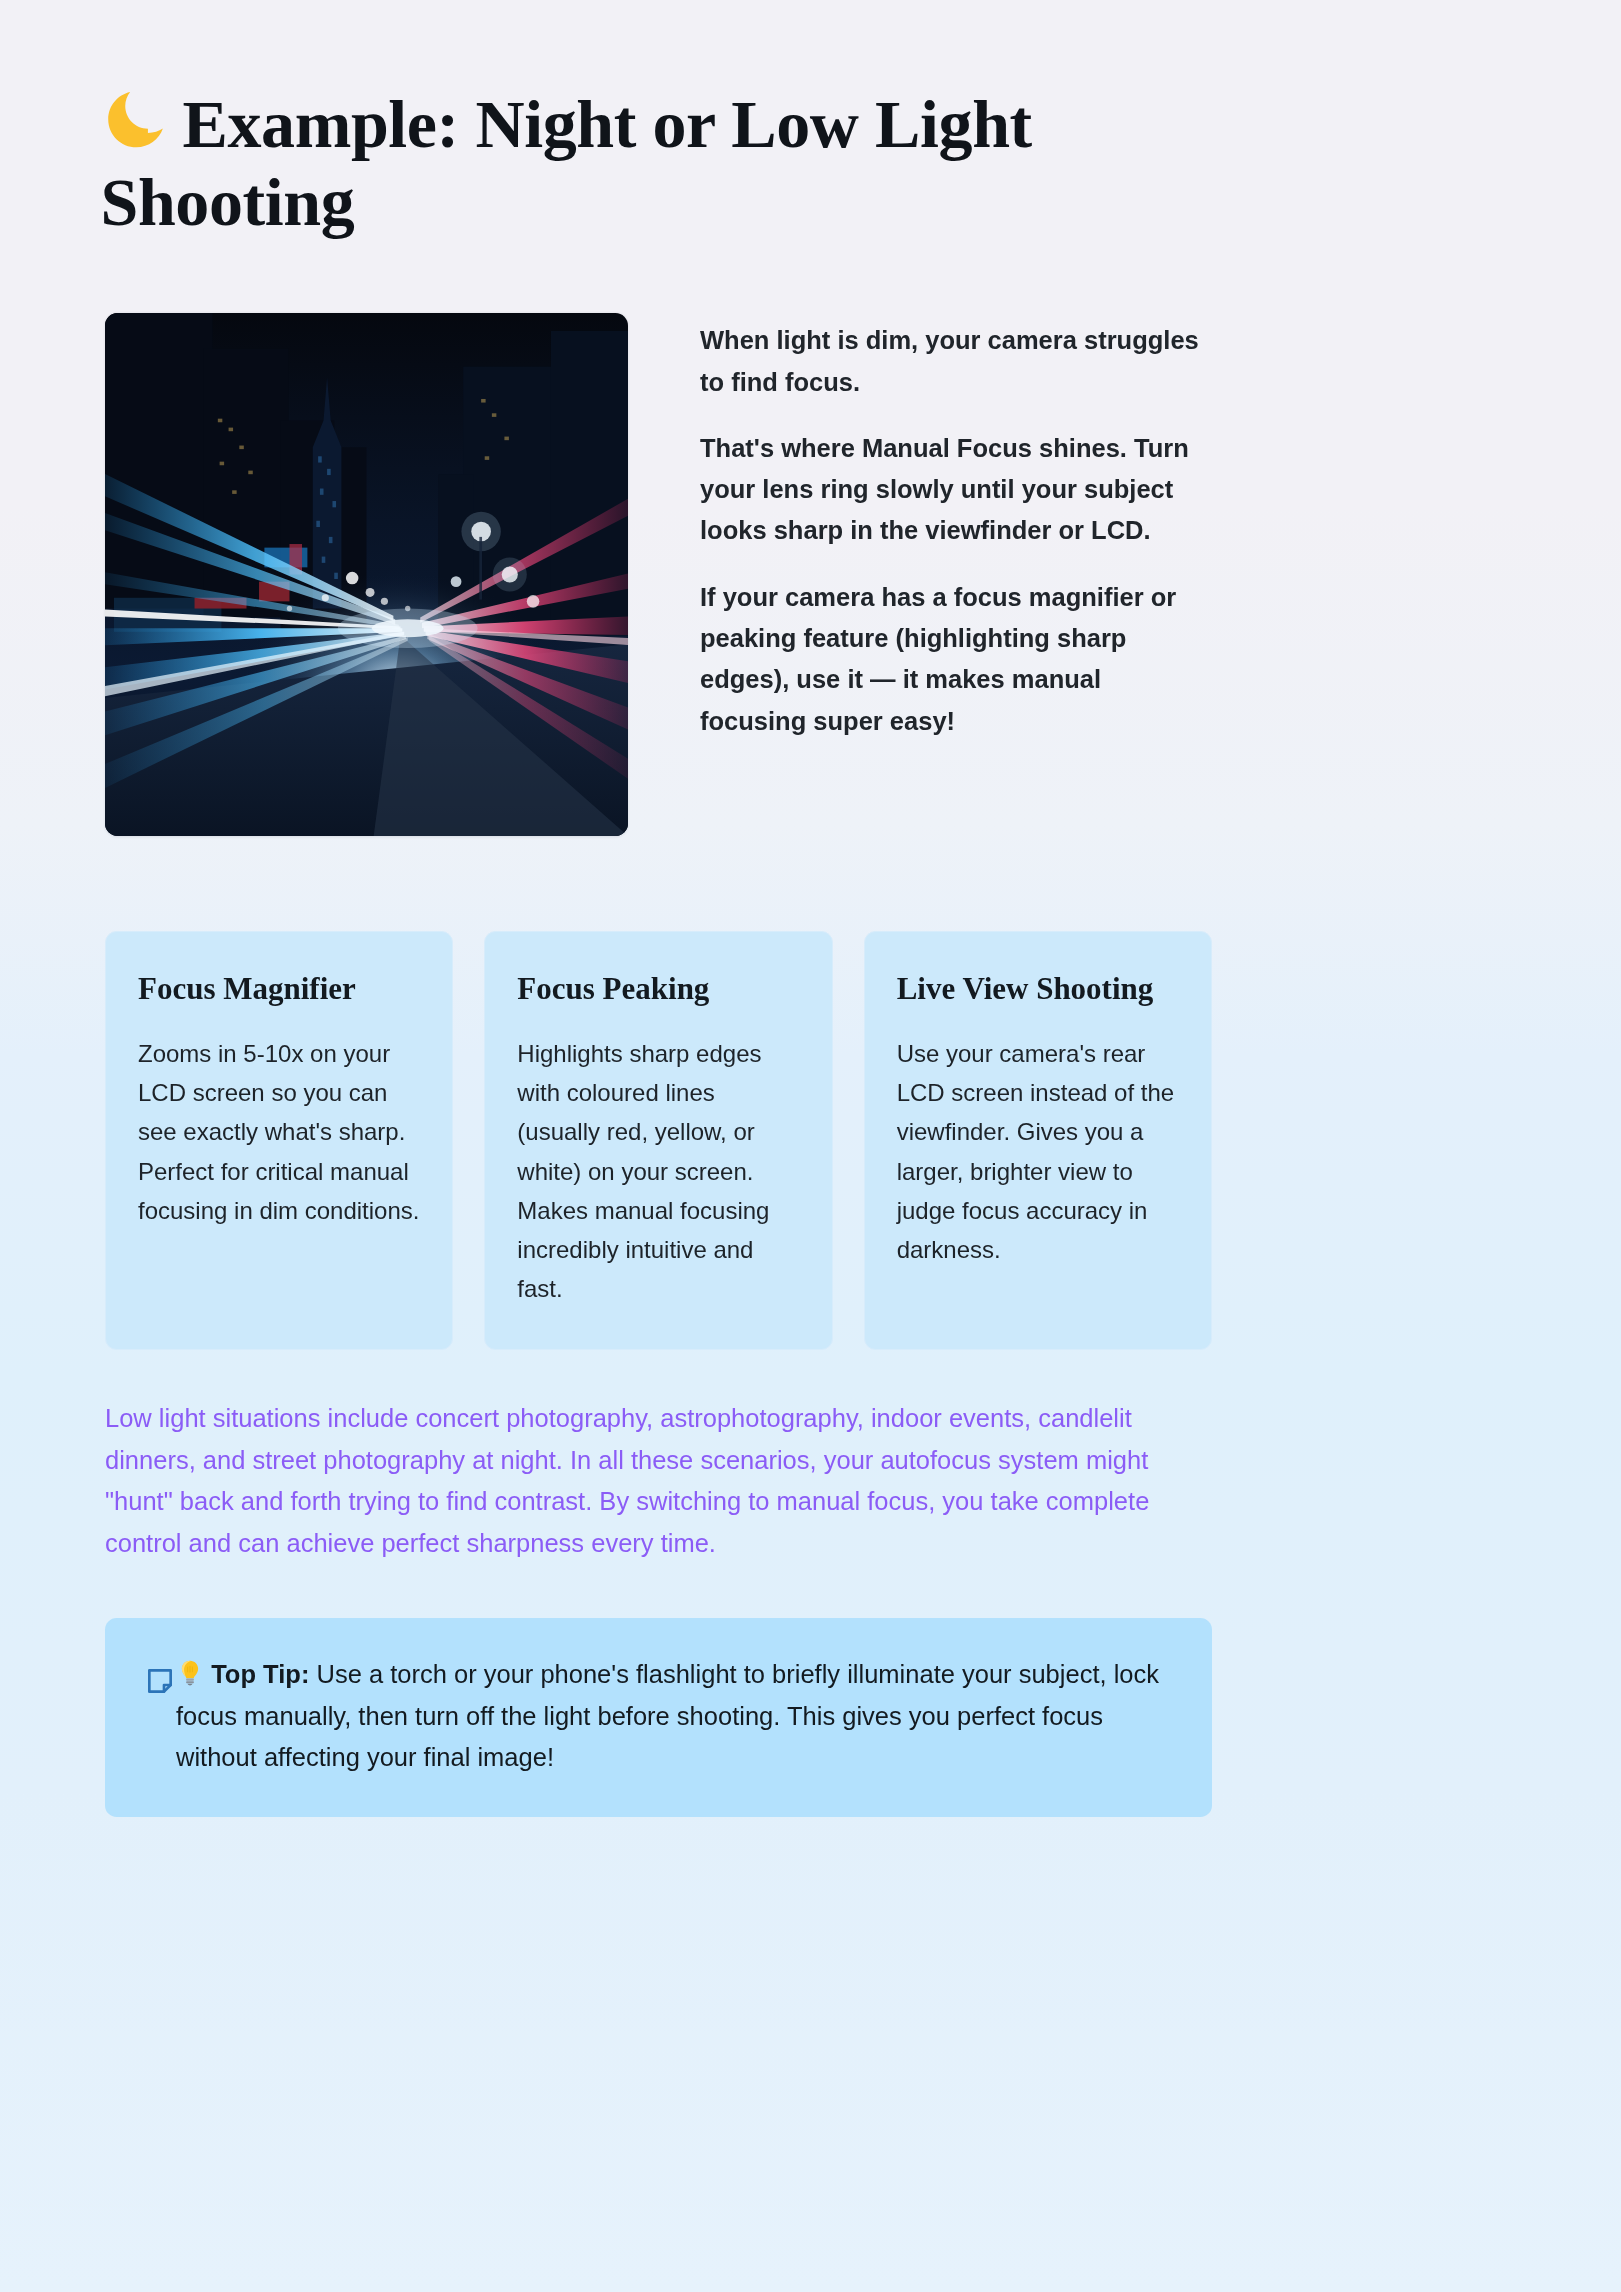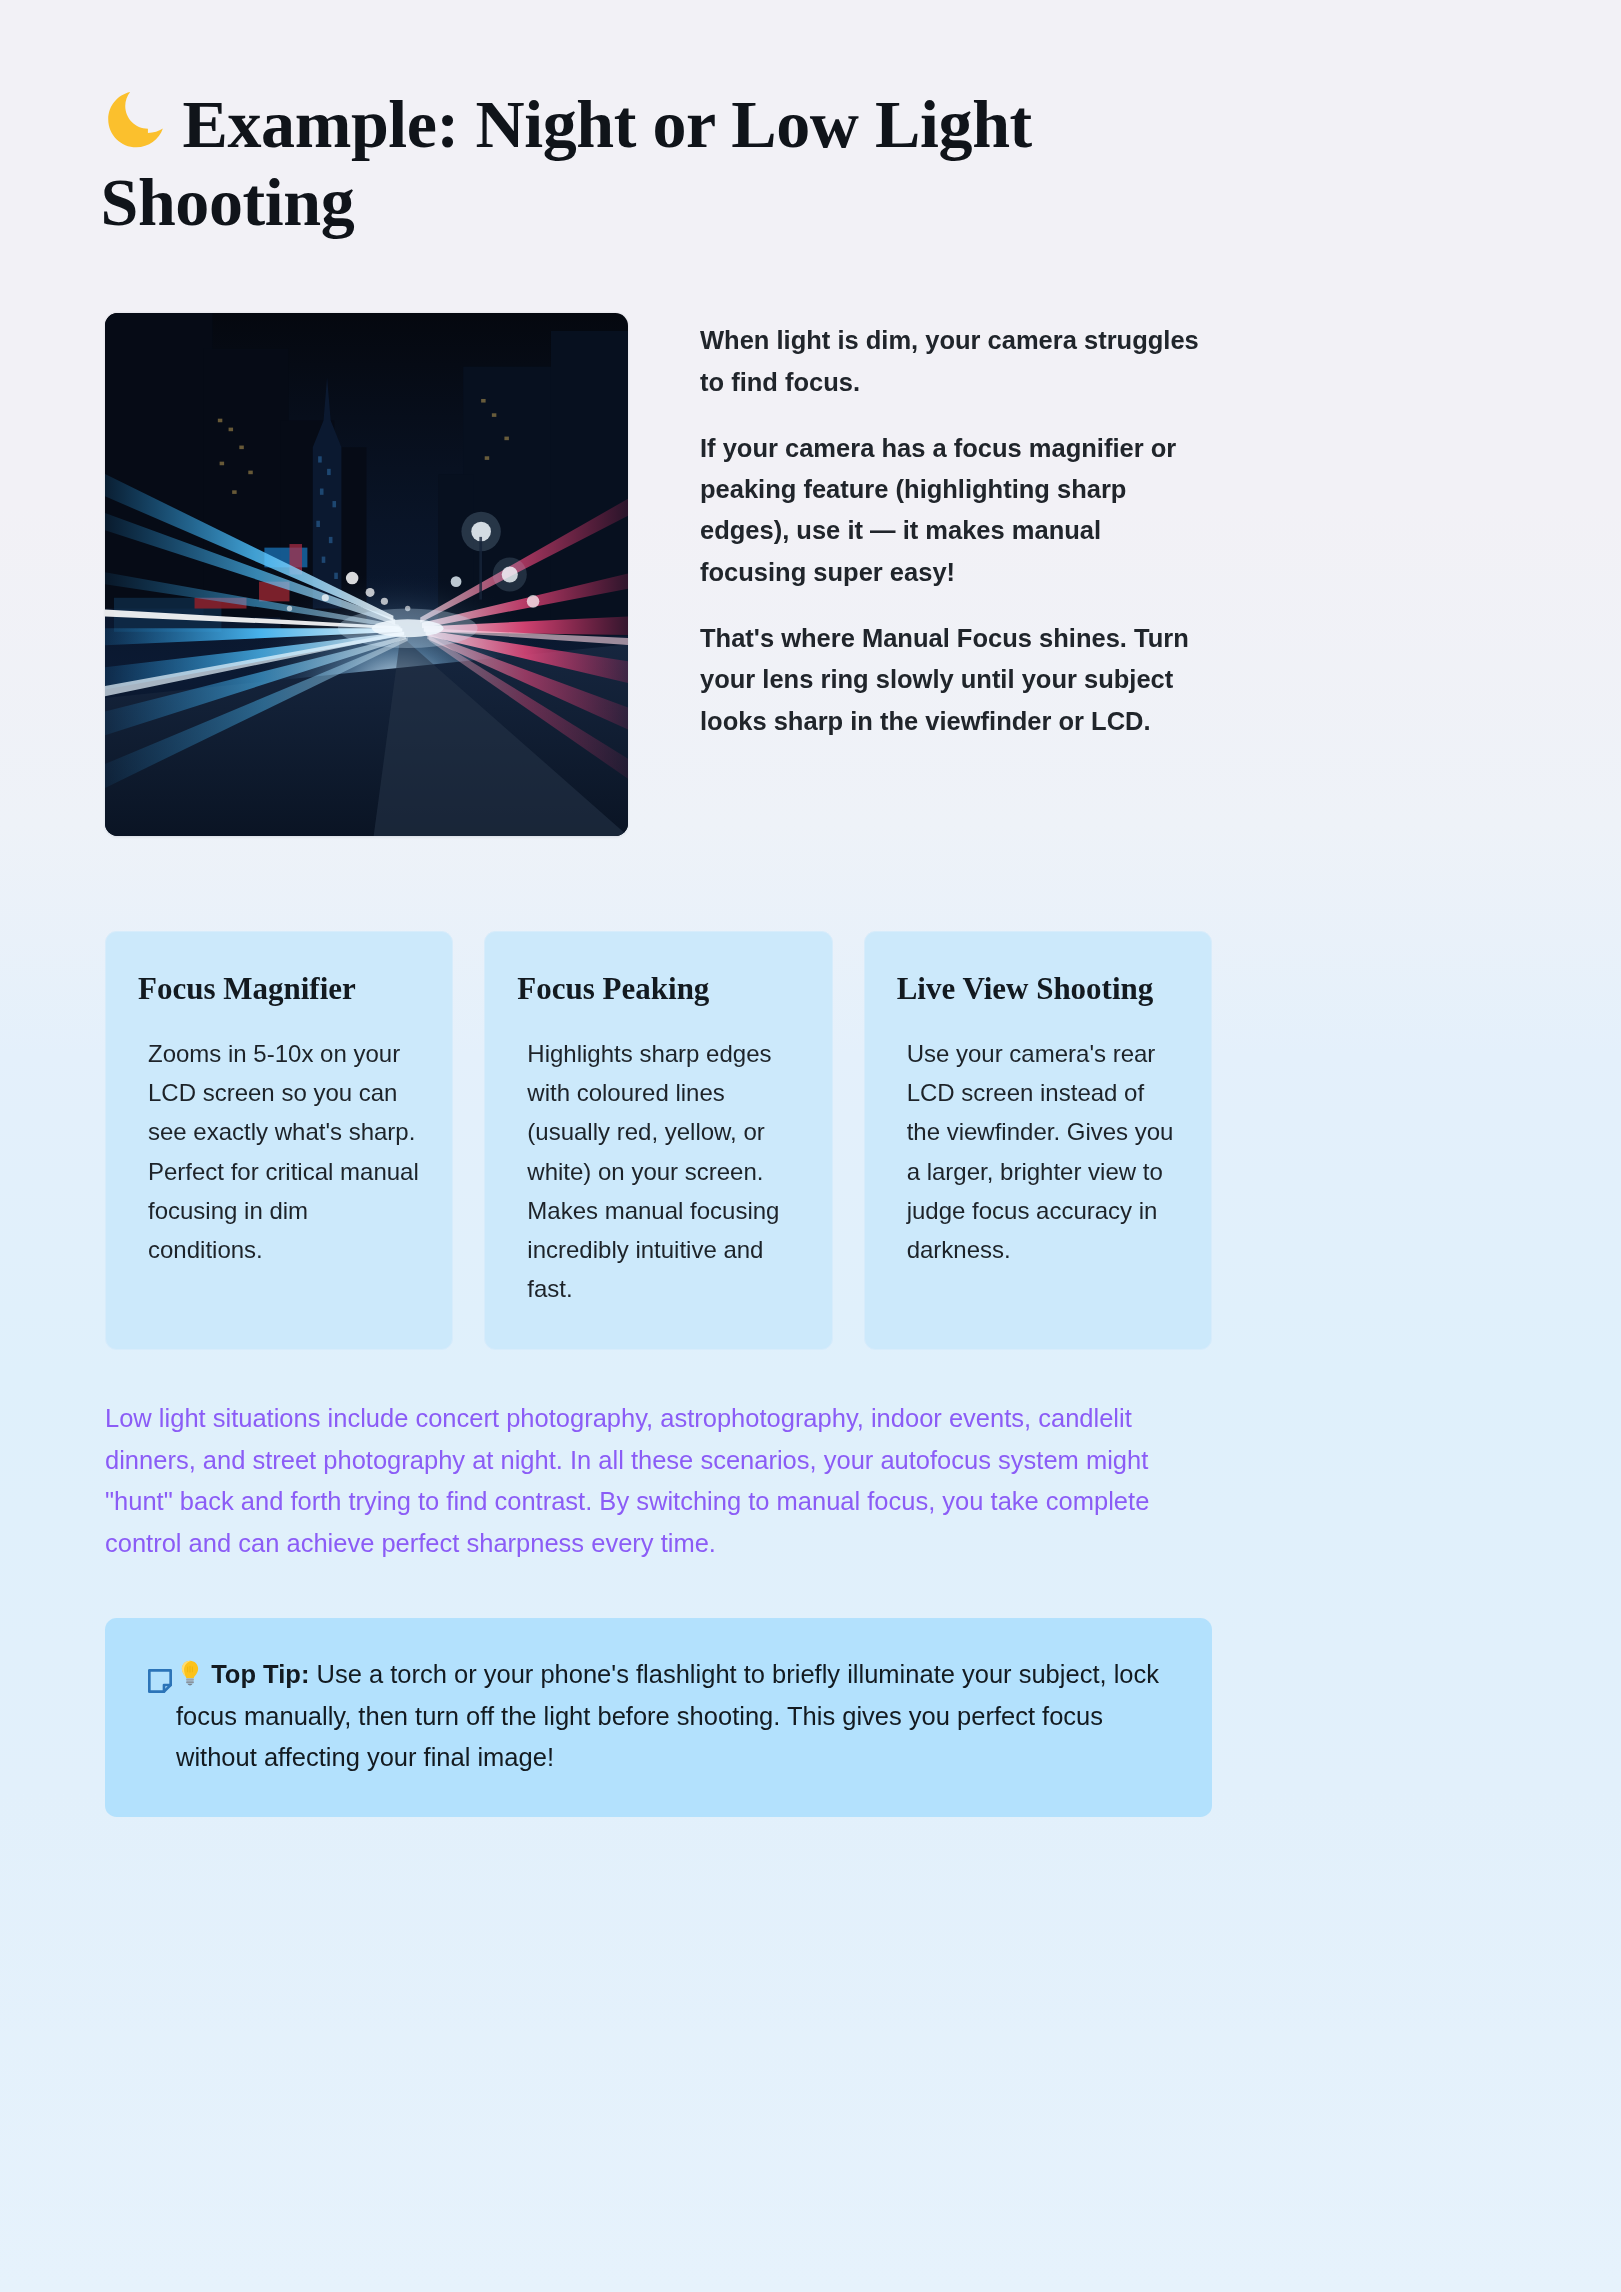--- a/index.html
+++ b/index.html
@@ -101,21 +101,20 @@
     font-weight: 700;
     font-size: 31px;
     line-height: 1.2;
     color: #131a20;
     margin-bottom: 27px;
   }
   .card-body {
     font-size: 24px;
     line-height: 1.63;
     color: #1d2329;
-    margin-left: 10px;
   }
 
   
   .summary {
     margin-top: 48px;
     font-size: 25.5px;
     line-height: 1.63;
     color: #8b5cf6;
     max-width: 1415px;
   }
@@ -287,22 +286,22 @@
           <circle cx="338" cy="330" r="3" opacity="0.6"></circle>
         </g>
 
         <ellipse cx="338" cy="352" rx="40" ry="10" fill="#ffffff" opacity="0.85"></ellipse>
         <ellipse cx="338" cy="352" rx="78" ry="22" fill="#cfeaff" opacity="0.30"></ellipse>
       </svg>
     </div>
 
     <div class="hero-copy">
       <p>When light is dim, your camera struggles to find focus.</p>
+      <p>That's where Manual Focus shines. Turn your lens ring slowly until your subject looks sharp in the viewfinder or LCD.</p>
       <p>If your camera has a focus magnifier or peaking feature (highlighting sharp edges), use it — it makes manual focusing super easy!</p>
-      <p>That's where Manual Focus shines. Turn your lens ring slowly until your subject looks sharp in the viewfinder or LCD.</p>
     </div>
   </div>
 
   <div class="cards">
 
     <div class="card">
       <div class="card-title">Focus Magnifier</div>
       <div class="card-body">Zooms in 5-10x on your LCD screen so you can see exactly what's sharp. Perfect for critical manual focusing in dim conditions.</div>
     </div>
 

